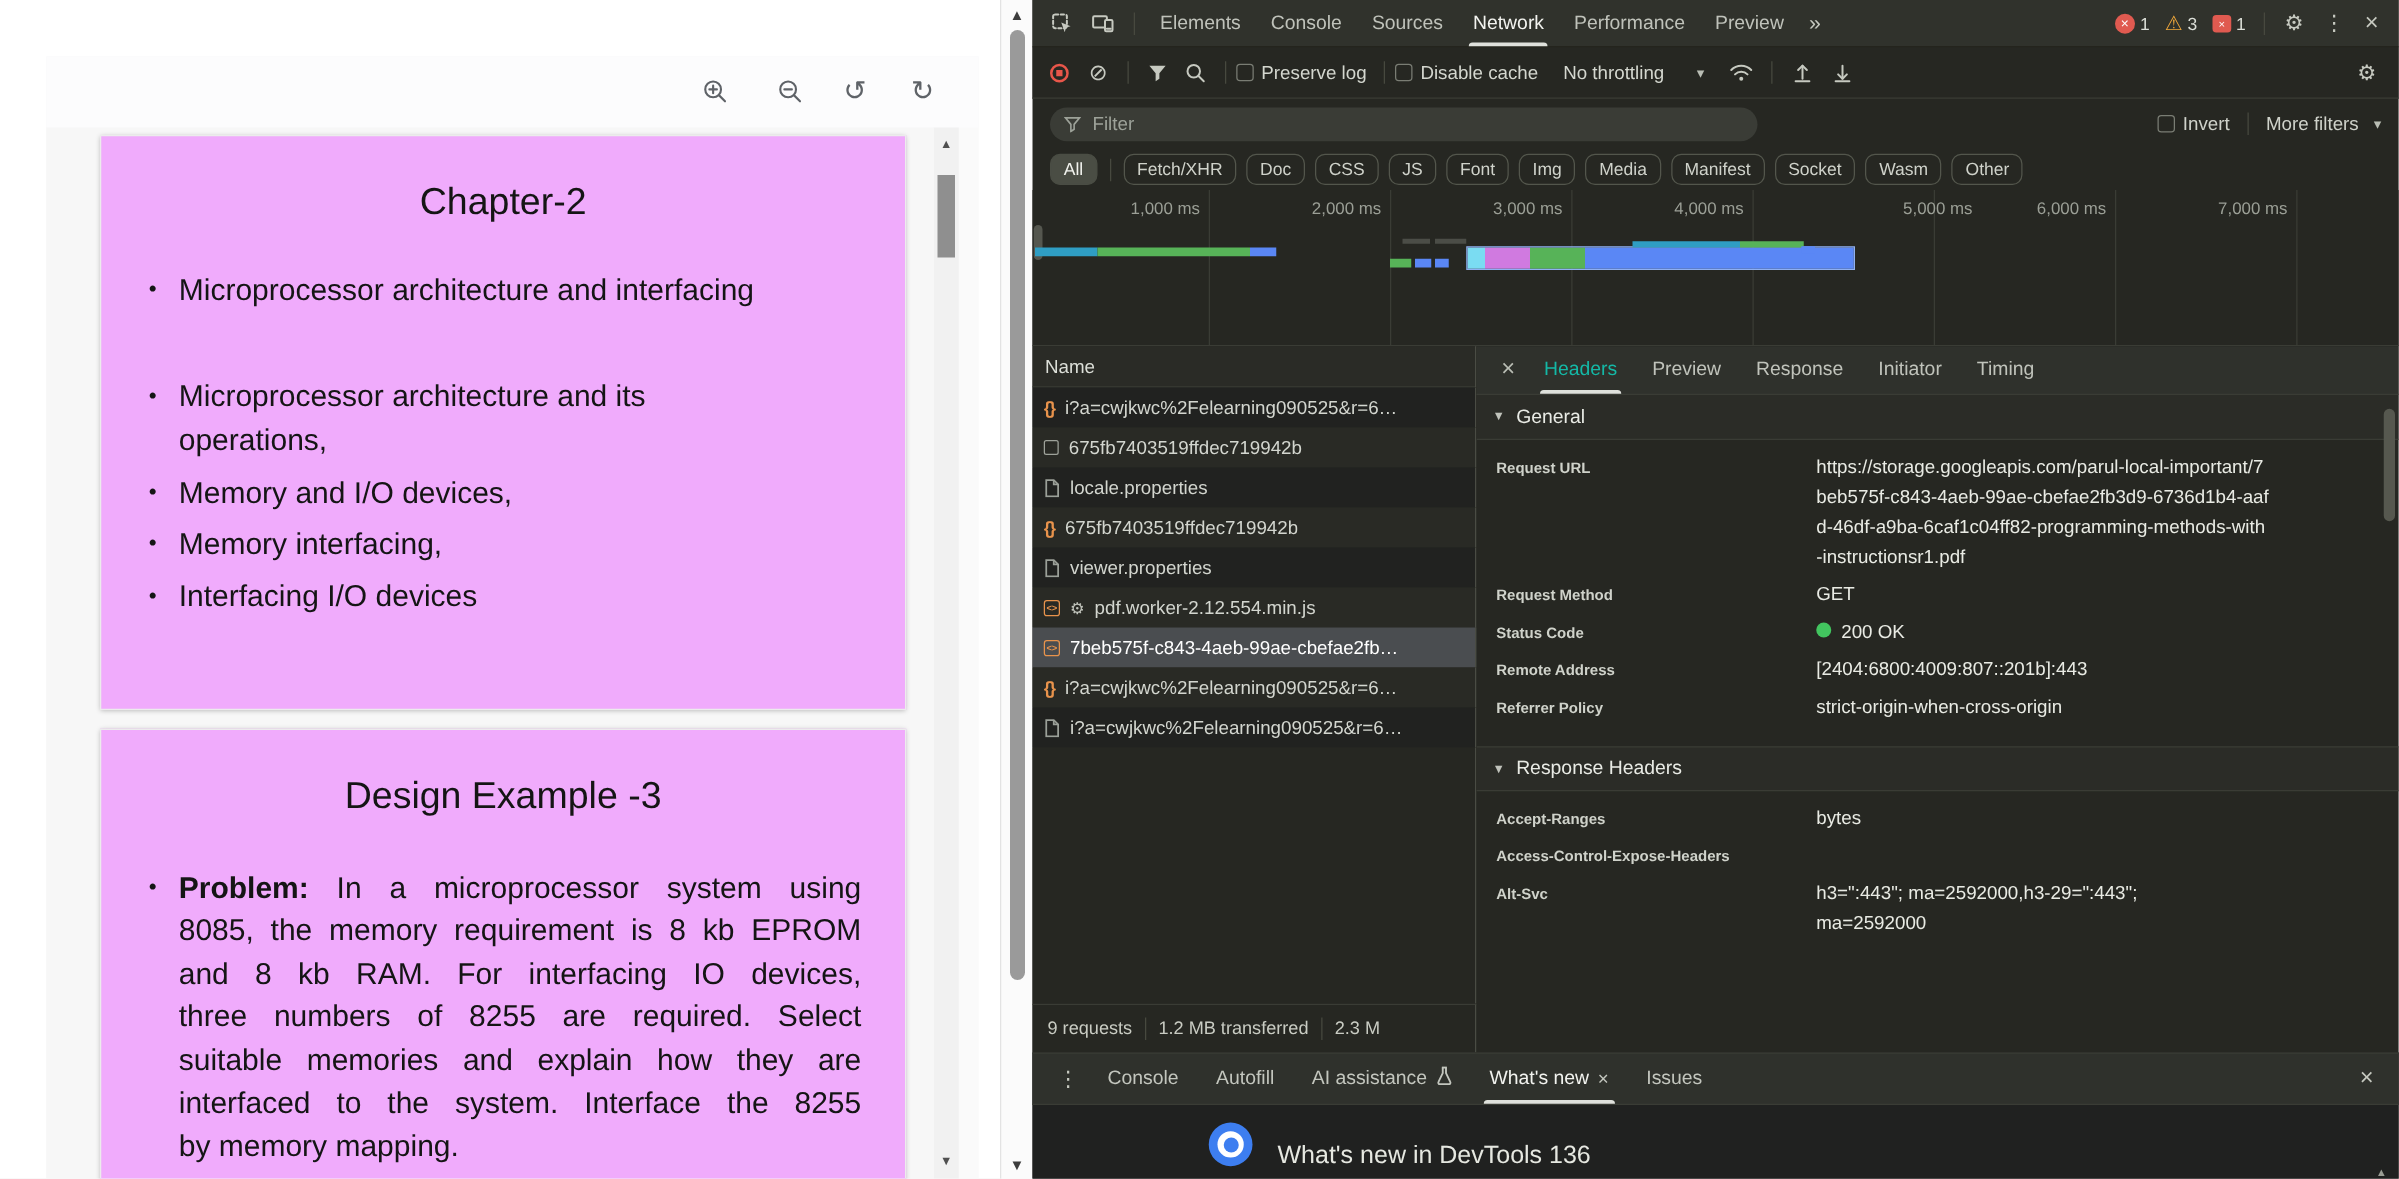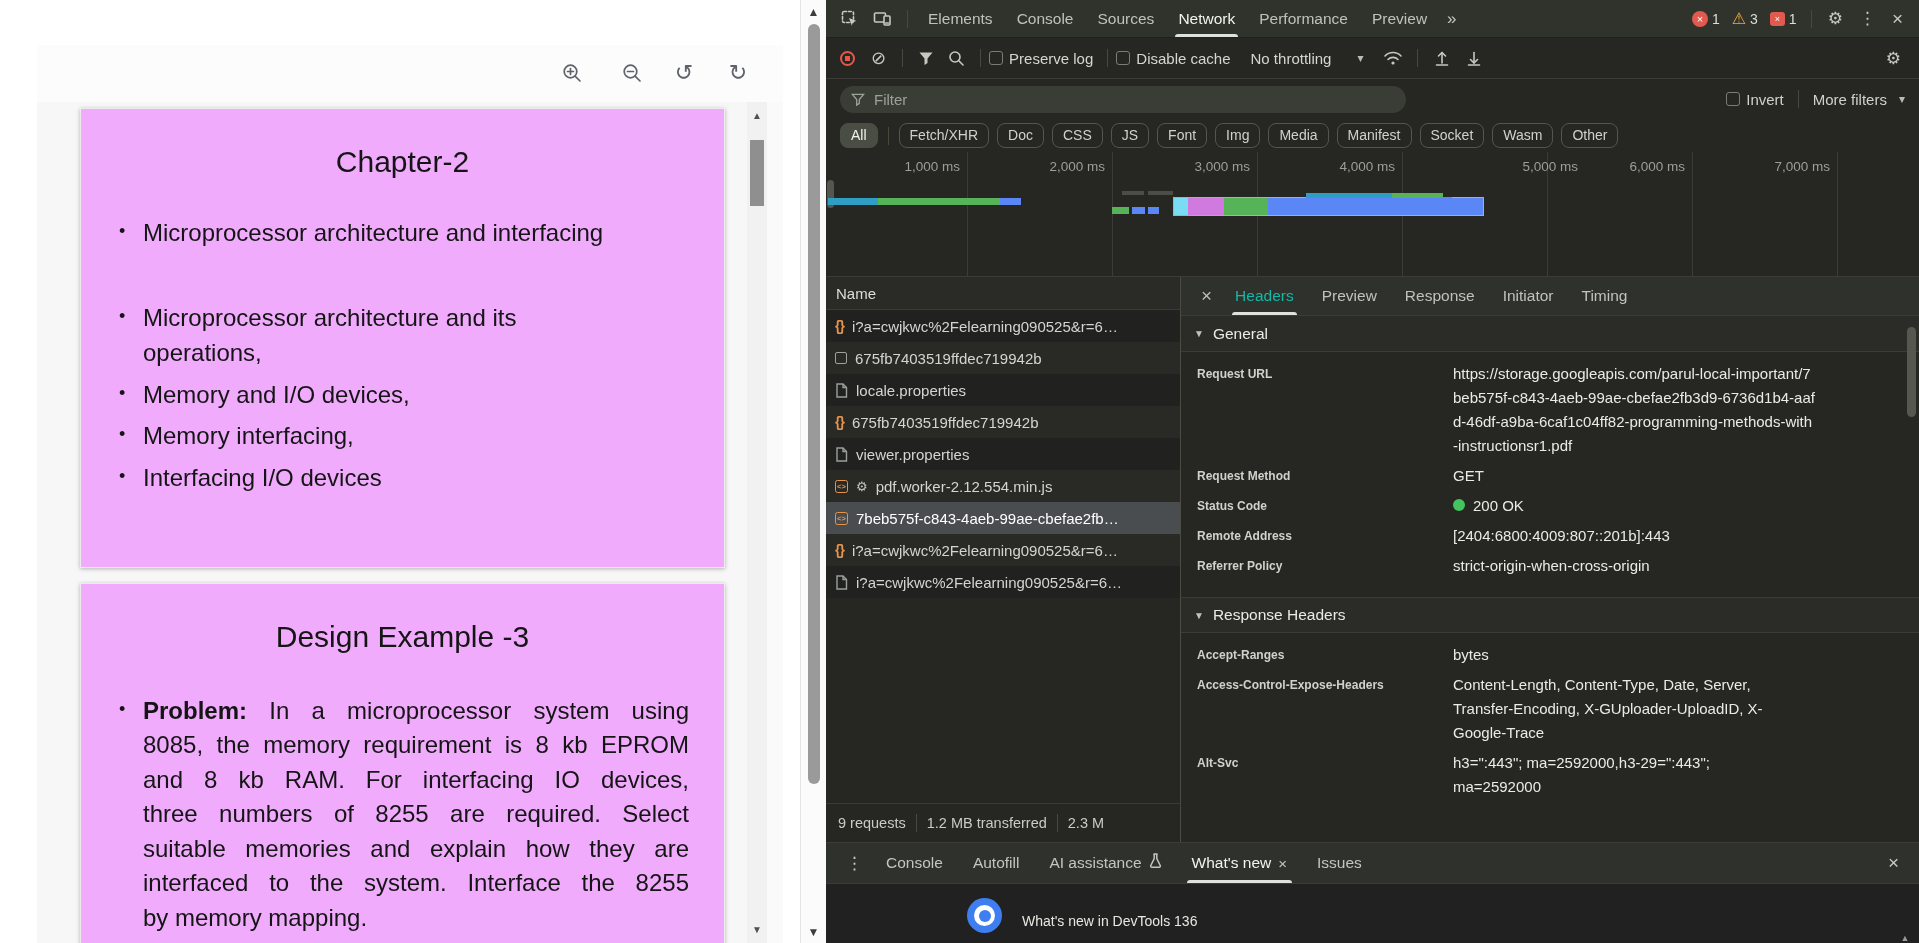--- a/index.html
+++ b/index.html
@@ -110,21 +110,21 @@
   .drawer-tabs { height:42px; background:#2f312c; border-top:1px solid #3a3c35; border-bottom:1px solid #3a3c35; display:flex; align-items:center; padding:0 12px; }
   .d-tab { position:relative; height:100%; display:flex; align-items:center; gap:7px; padding:0 15px; color:#c3c6be; font-size:15.5px; white-space:nowrap; }
   .d-tab.active { color:#f2f3ef; }
   .d-tab.active::after { content:""; position:absolute; left:10px; right:10px; bottom:0; height:3px; background:#dfe1dc; border-radius:3px 3px 0 0; }
   .d-tab .x { font-size:15px; color:#c3c6be; }
   .flask svg { stroke:#c3c6be; fill:none; stroke-width:1.5; }
   .drawer-content { position:relative; height:58px; }
   .chrome-logo { position:absolute; left:141px; top:14px; width:35px; height:35px; border-radius:50%; background:#3d7ef0; display:flex; align-items:center; justify-content:center; }
   .chrome-logo .ring { width:21px; height:21px; border-radius:50%; background:#fff; display:flex; align-items:center; justify-content:center; }
   .chrome-logo .core { width:12px; height:12px; border-radius:50%; background:#3d7ef0; }
-  .drawer-title { position:absolute; left:196px; top:29px; font-size:14px; color:#e6e8e1; }
+  .drawer-title { position:absolute; left:196px; top:29px; font-size:20px; color:#e6e8e1; }
   .drawer-scroll { position:absolute; right:8px; top:50px; width:12px; height:46px; text-align:center; color:#9a9d94; font-size:9px; line-height:1; }
 </style>
 </head>
 <body>
 
 <div class="stage">
 
   <section class="pdf-pane">
     <div class="pv-surface"></div>
     <div class="pv-toolbar">
@@ -448,23 +448,20 @@
         <div class="section m-top">
           <span class="tri">▼</span>
           <span>Response Headers</span>
         </div>
         <div class="kv gap-top">
           <span class="k">Accept-Ranges</span>
           <span class="v">bytes</span>
         </div>
         <div class="kv">
           <span class="k">Access-Control-Expose-Headers</span>
-          <span class="v">Content-Length, Content-Type, Date, Server,
-Transfer-Encoding, X-GUploader-UploadID, X-
-Google-Trace</span>
         </div>
         <div class="kv">
           <span class="k">Alt-Svc</span>
           <span class="v">h3=":443"; ma=2592000,h3-29=":443";
 ma=2592000</span>
         </div>
       </div>
       <div class="det-scroll"></div>
     </div>
 

